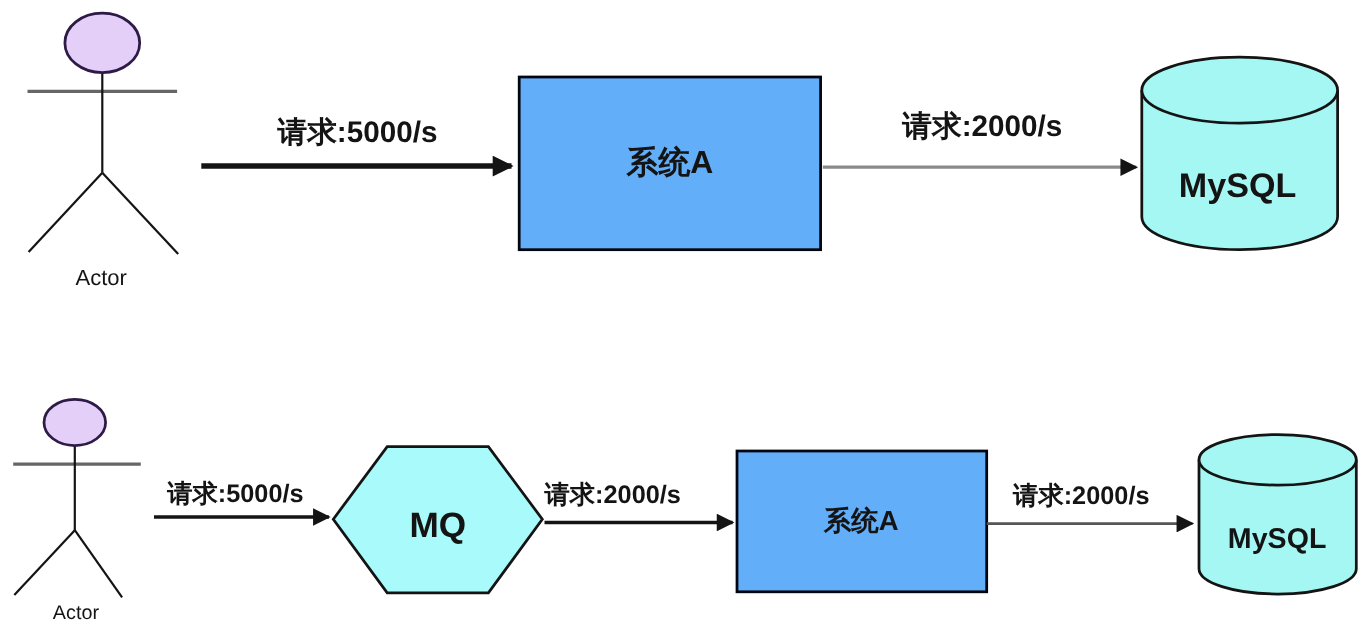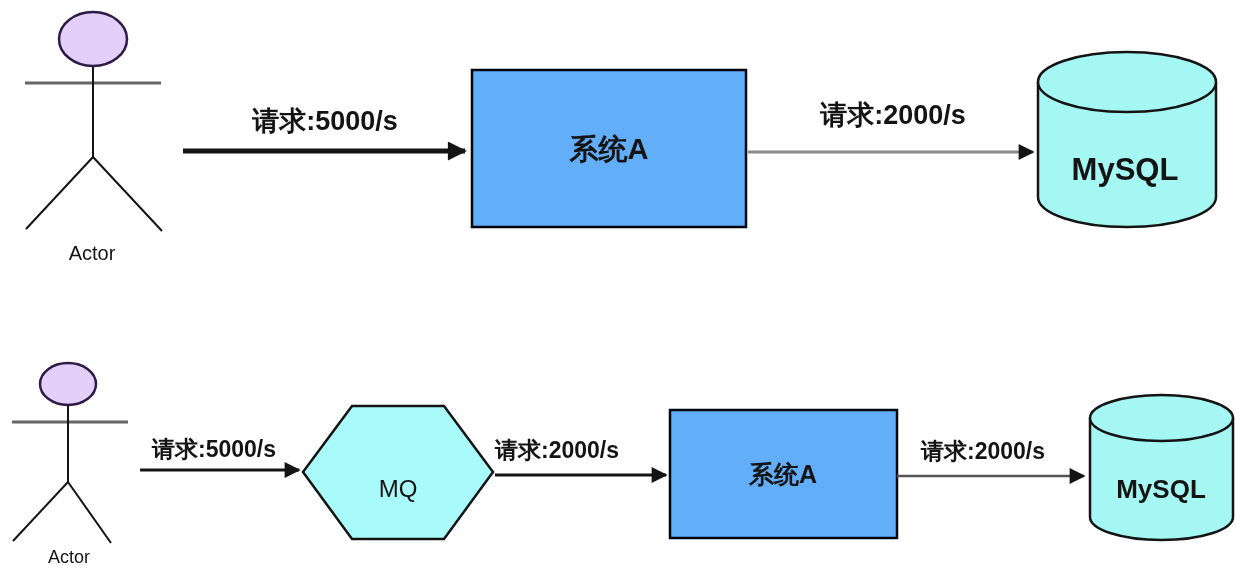--- a/index.html
+++ b/index.html
@@ -94,21 +94,21 @@
   <div class="lbl" style="left:609px;top:149px;font-size:29px;font-weight:600">系统A</div>
 
   <div class="lbl" style="left:893px;top:115px;font-size:27px;font-weight:600">请求:2000/s</div>
 
   <div class="lbl" style="left:1125px;top:169px;font-size:31px;font-weight:700">MySQL</div>
 
   <div class="lbl" style="left:69px;top:557px;font-size:18px;font-weight:400">Actor</div>
 
   <div class="lbl" style="left:214px;top:449px;font-size:23px;font-weight:600">请求:5000/s</div>
 
-  <div class="lbl" style="left:398px;top:489px;font-size:24px;font-weight:400">MQ</div>
+  <div class="lbl" style="left:398px;top:477px;font-size:32px;font-weight:700">MQ</div>
 
   <div class="lbl" style="left:557px;top:450px;font-size:23px;font-weight:600">请求:2000/s</div>
 
   <div class="lbl" style="left:783px;top:474px;font-size:25px;font-weight:600">系统A</div>
 
   <div class="lbl" style="left:983px;top:451px;font-size:23px;font-weight:600">请求:2000/s</div>
 
   <div class="lbl" style="left:1161px;top:489px;font-size:26px;font-weight:700">MySQL</div>
 
 </div>

